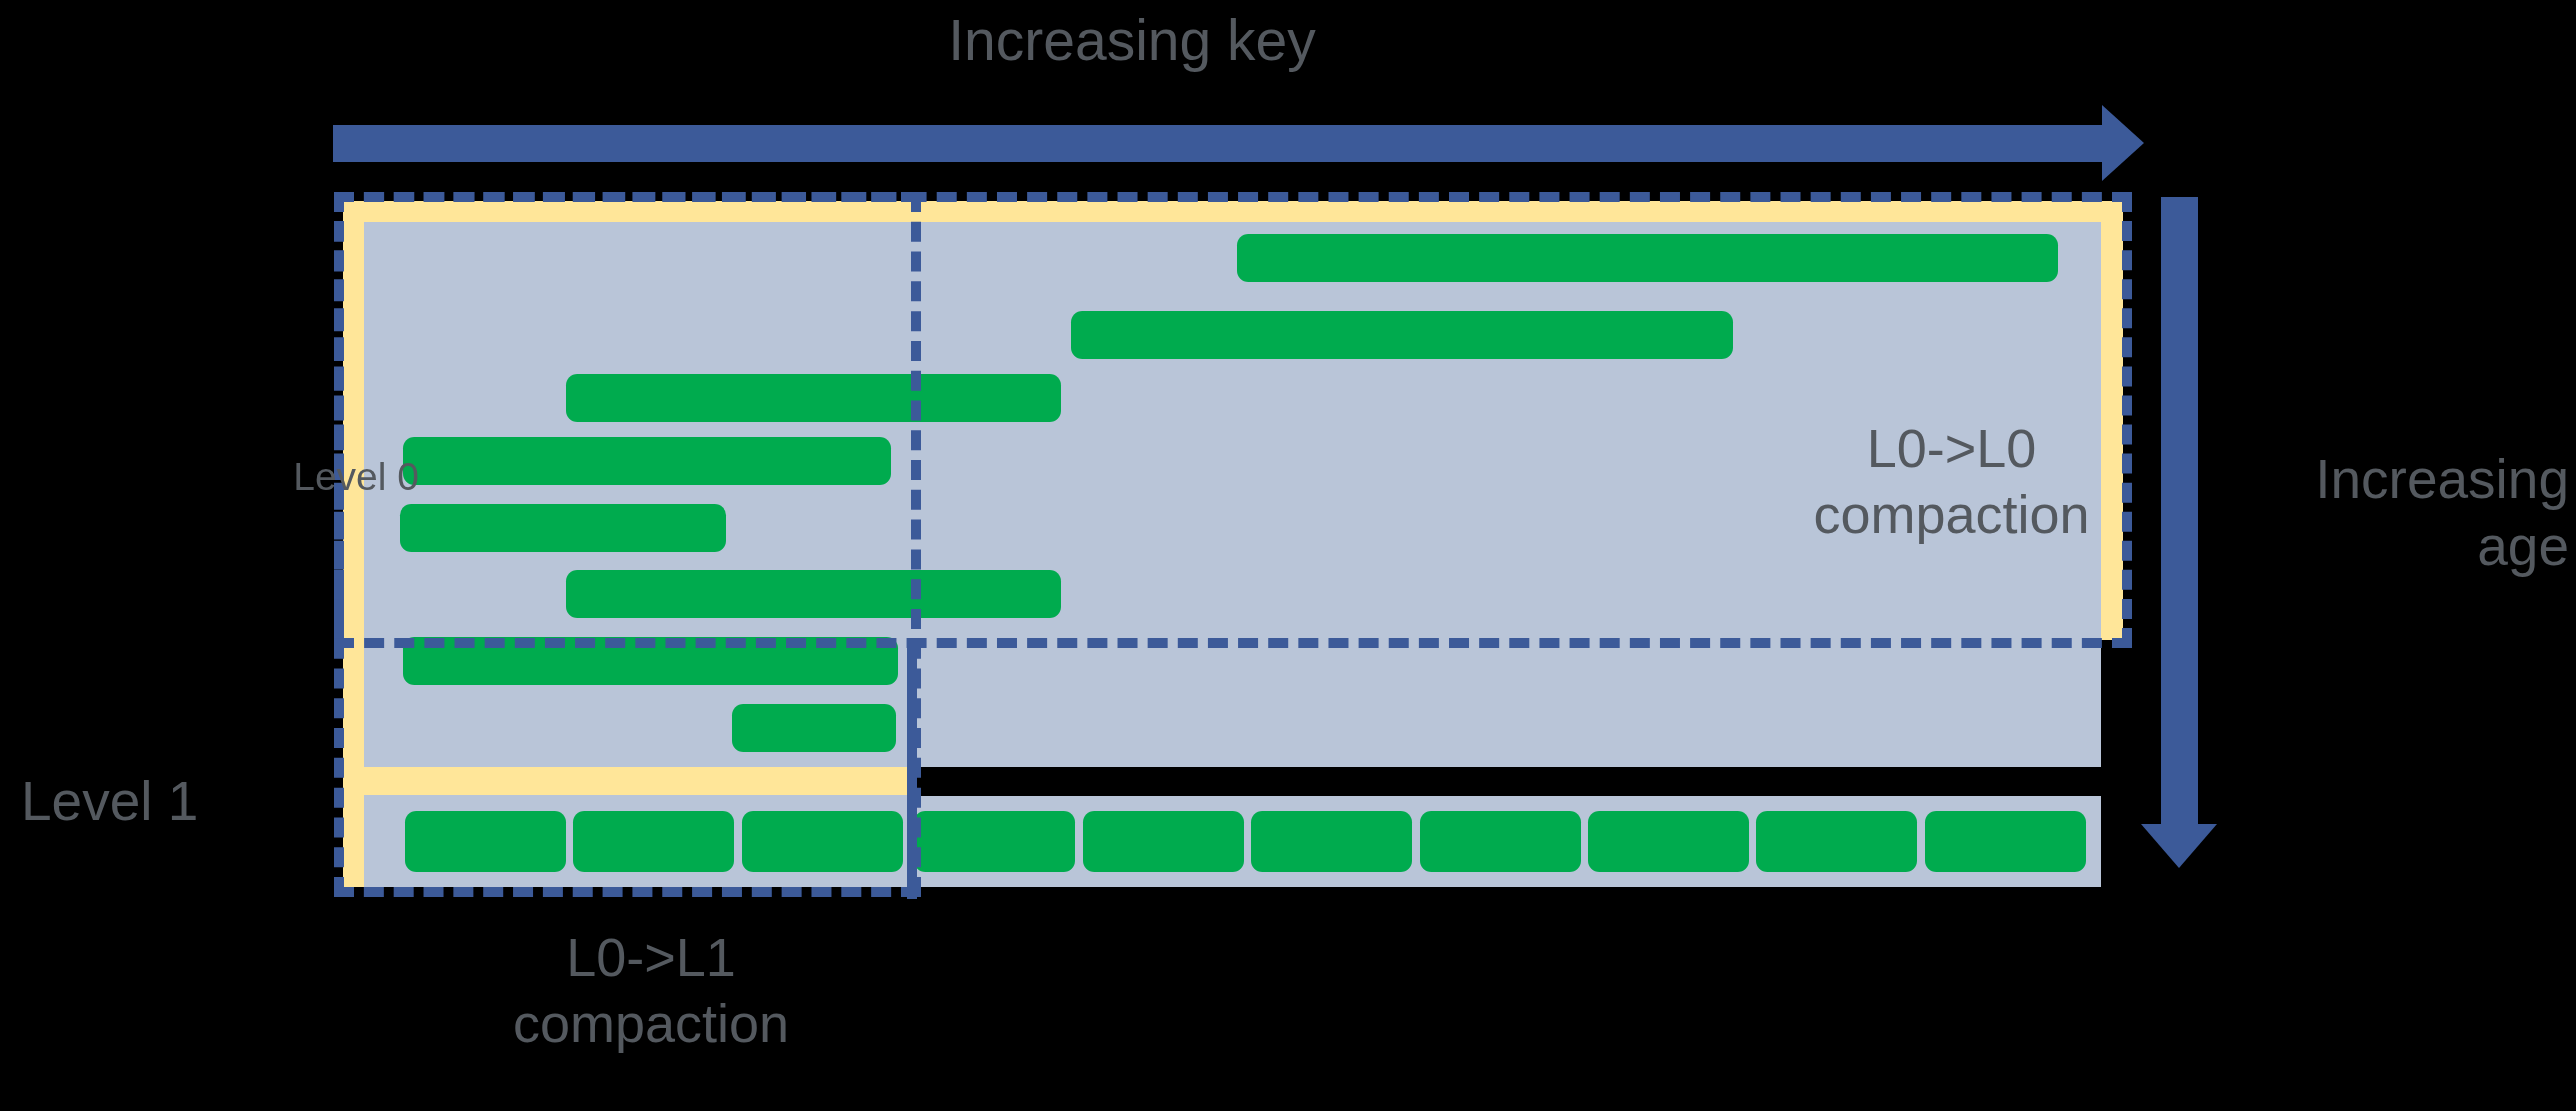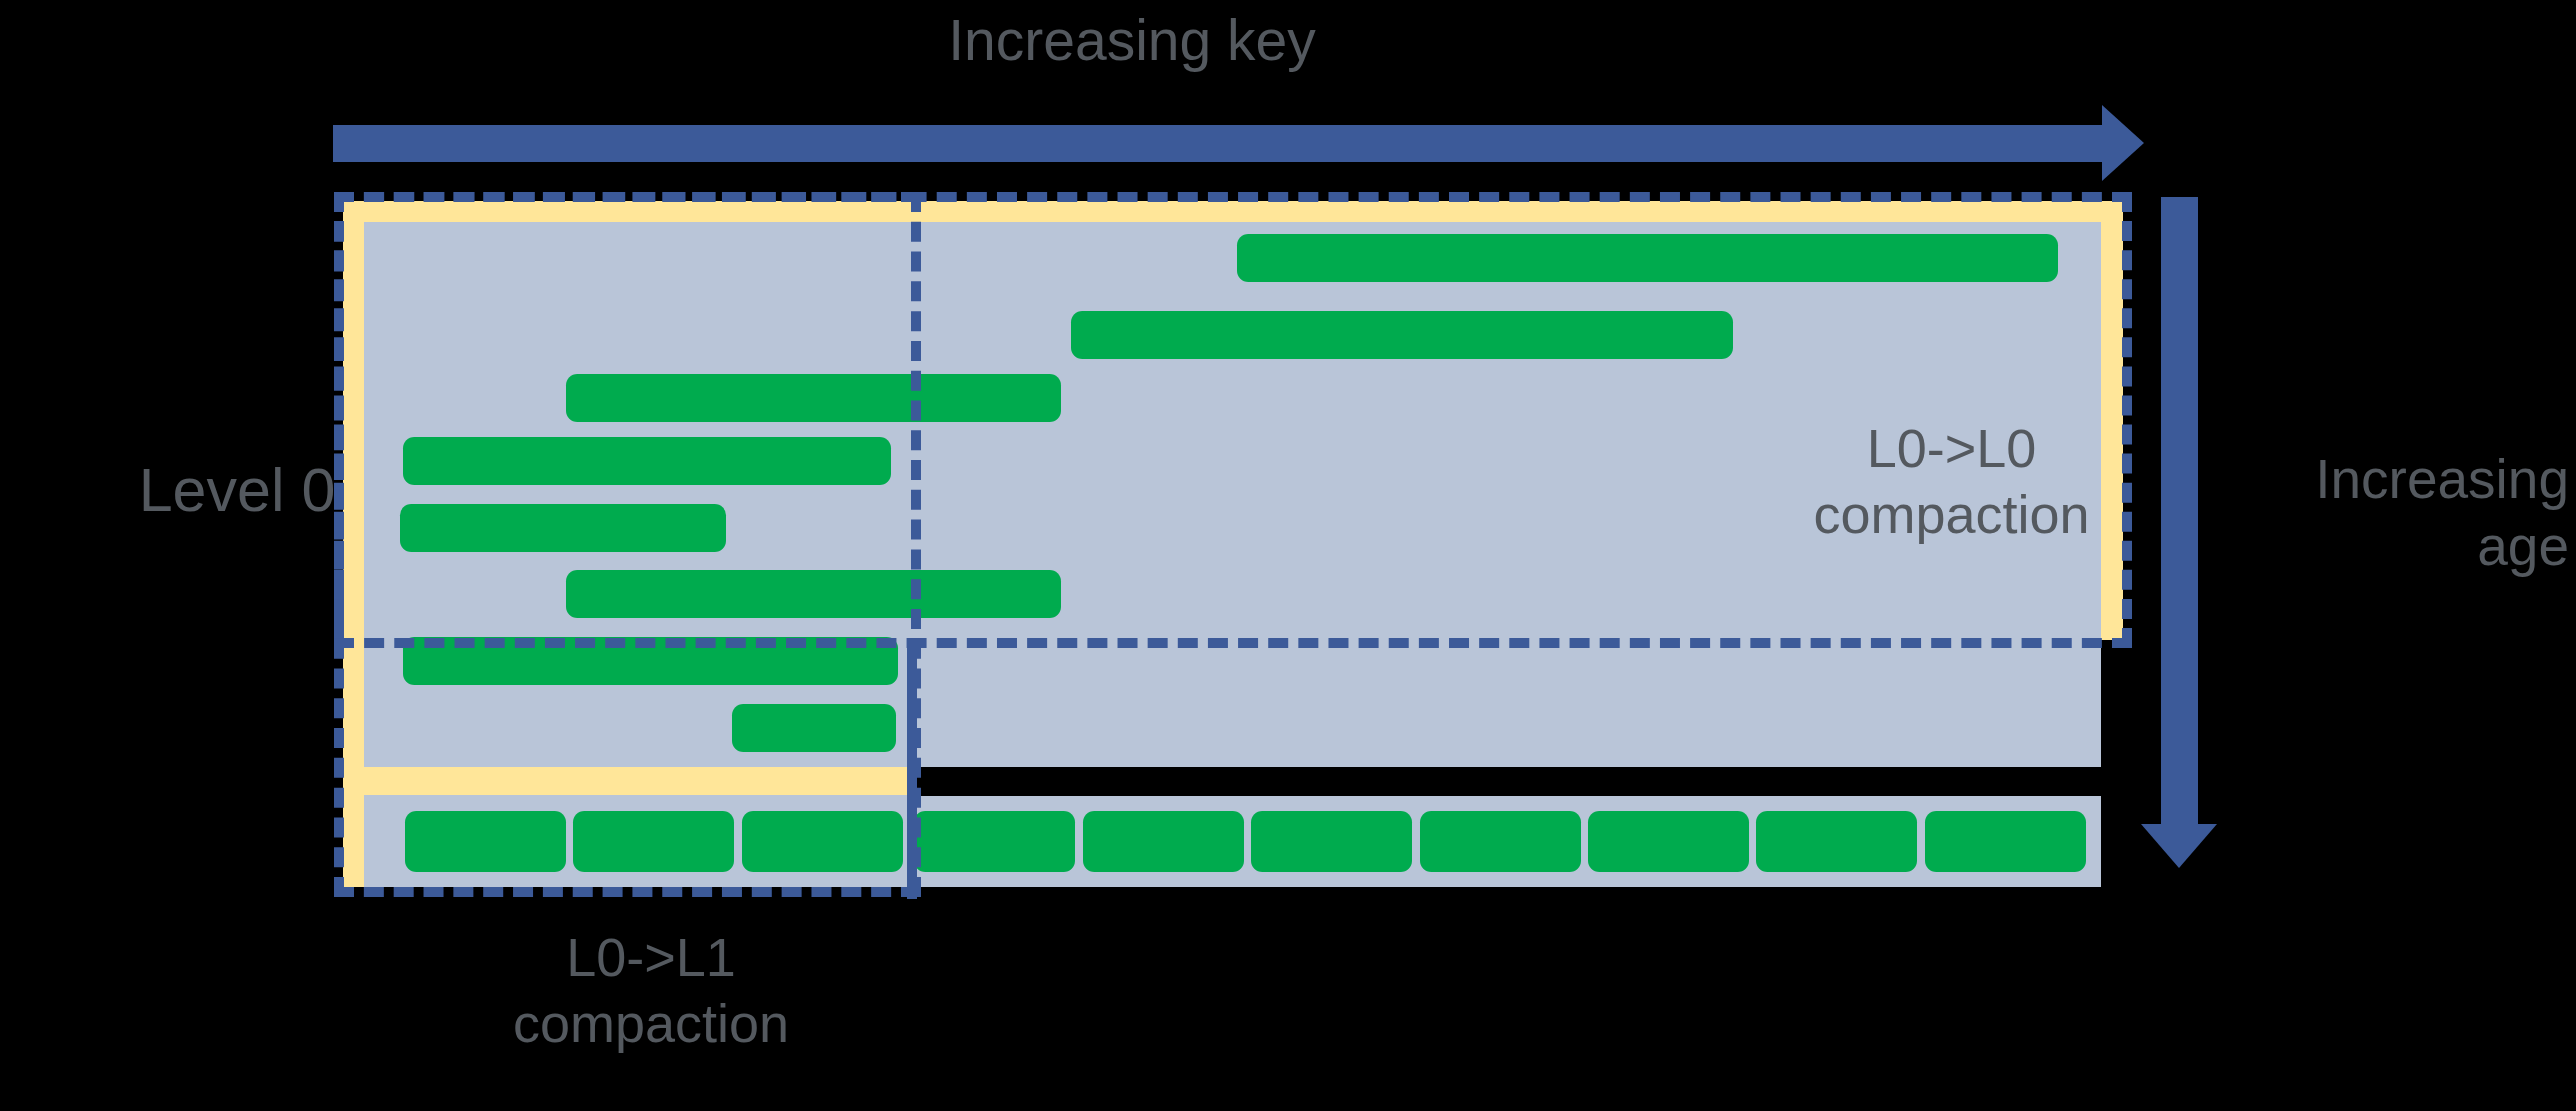--- a/index.html
+++ b/index.html
@@ -37,25 +37,25 @@
     font-size: 57px;
   }
   #label-increasing-age {
     left: 2215px;
     top: 446px;
     width: 354px;
     font-size: 55px;
     text-align: right;
   }
   #label-level-0 {
-    left: 39px;
+    left: 23px;
     top: 453px;
     width: 396px;
-    font-size: 61px;
-    text-align: center;
+    font-size: 39px;
+    text-align: right;
   }
   #label-level-1 {
     left: 21px;
     top: 768px;
     width: 396px;
     font-size: 55px;
     text-align: left;
   }
   #label-l0-l0 {
     left: 1732px;
@@ -246,20 +246,21 @@
   <div class="dashed-box" id="dash-l0l1"></div>
   <div id="dash-inner-v"></div>
 
   <div class="label" id="title-increasing-key">Increasing key</div>
 
   <div class="label" id="label-increasing-age">Increasing
 age</div>
 
   <div class="label" id="label-level-0">Level 0</div>
 
+  <div class="label" id="label-level-1">Level 1</div>
 
   <div class="label" id="label-l0-l0">L0-&gt;L0
 compaction</div>
 
   <div class="label" id="label-l0-l1">L0-&gt;L1
 compaction</div>
 
 </div>
 
 

